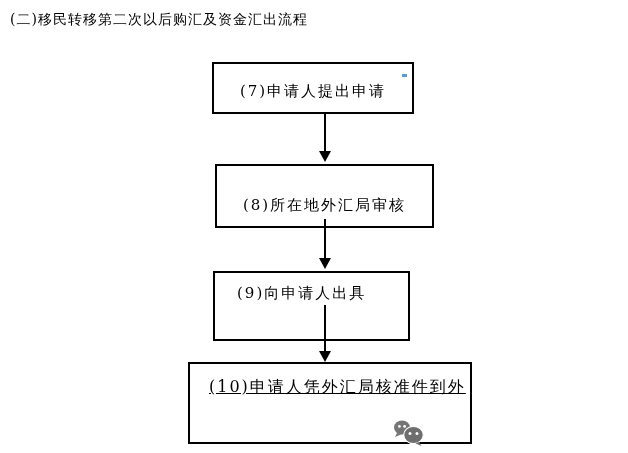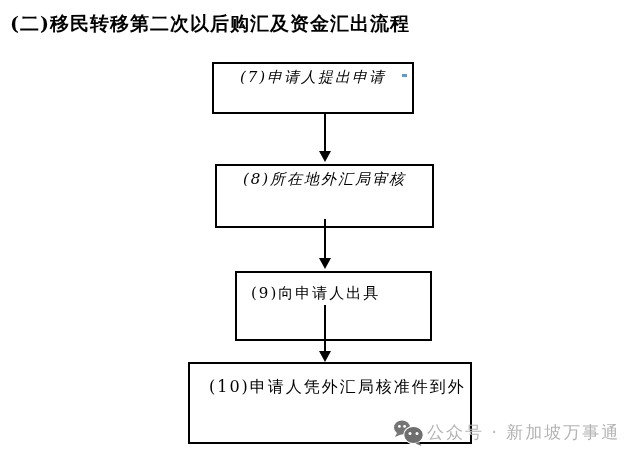--- a/index.html
+++ b/index.html
@@ -12,49 +12,48 @@
     overflow: hidden;
     font-family: "DejaVu Serif", "Liberation Serif", serif;
     color: #000000;
   }
 
   .title {
     position: absolute;
     left: 10px;
     top: 11px;
     margin: 0;
-    font-size: 19px;
-    font-weight: 700;
+    font-size: 14px;
+    font-weight: 400;
     letter-spacing: 1px;
     white-space: nowrap;
   }
 
   .flow-box {
     position: absolute;
     border: 2px solid #000000;
     background: #ffffff;
     font-size: 15px;
     letter-spacing: 2px;
     line-height: 26px;
   }
   .flow-box.center-text {
     display: flex;
-    align-items: flex-start;
+    align-items: flex-end;
     justify-content: center;
     padding-bottom: 8px;
-    font-style: italic;
   }
 
   .box-step7  { left: 212px; top: 62px;  width: 202px; height: 52px; }
   .box-step8  { left: 215px; top: 164px; width: 219px; height: 64px; }
-  .box-step9  { left: 235px; top: 271px; width: 197px; height: 70px; padding: 7px 4px 0 0; }
+  .box-step9  { left: 213px; top: 271px; width: 197px; height: 70px; padding: 7px 4px 0 8px; }
   .box-step10 { left: 188px; top: 362px; width: 284px; height: 82px; padding: 8px 4px 0 6px; font-size: 16px; line-height: 29px; }
 
   .box-step9  .first-line { text-indent: 14px; }
-  .box-step10 .first-line { text-indent: 13px; }
+  .box-step10 .first-line { text-indent: 13px; text-decoration: underline; }
 
   .vline {
     position: absolute;
     width: 2px;
     background: #000000;
     z-index: 2;
   }
   .arrowhead {
     position: absolute;
     width: 0;
@@ -139,16 +138,15 @@
         <path d="M4 14 L2 18 L9 15 Z" fill="#757575"></path>
         <circle cx="6.4" cy="7.4" r="1.4" fill="#ffffff"></circle>
         <circle cx="11.6" cy="7.4" r="1.4" fill="#ffffff"></circle>
 
         <ellipse cx="20.5" cy="16" rx="9.8" ry="8.6" fill="#6e6e6e" stroke="#ffffff" stroke-width="1.2"></ellipse>
         <path d="M26 23 L28.5 27 L22.5 24.5 Z" fill="#6e6e6e"></path>
         <circle cx="17" cy="14.4" r="1.5" fill="#ffffff"></circle>
         <circle cx="24" cy="14.4" r="1.5" fill="#ffffff"></circle>
       </svg>
     </span>
-    <span class="watermark-text">公众号 · 新加坡万事通</span>
   </div>
 
 </div>
 
 </body></html>

